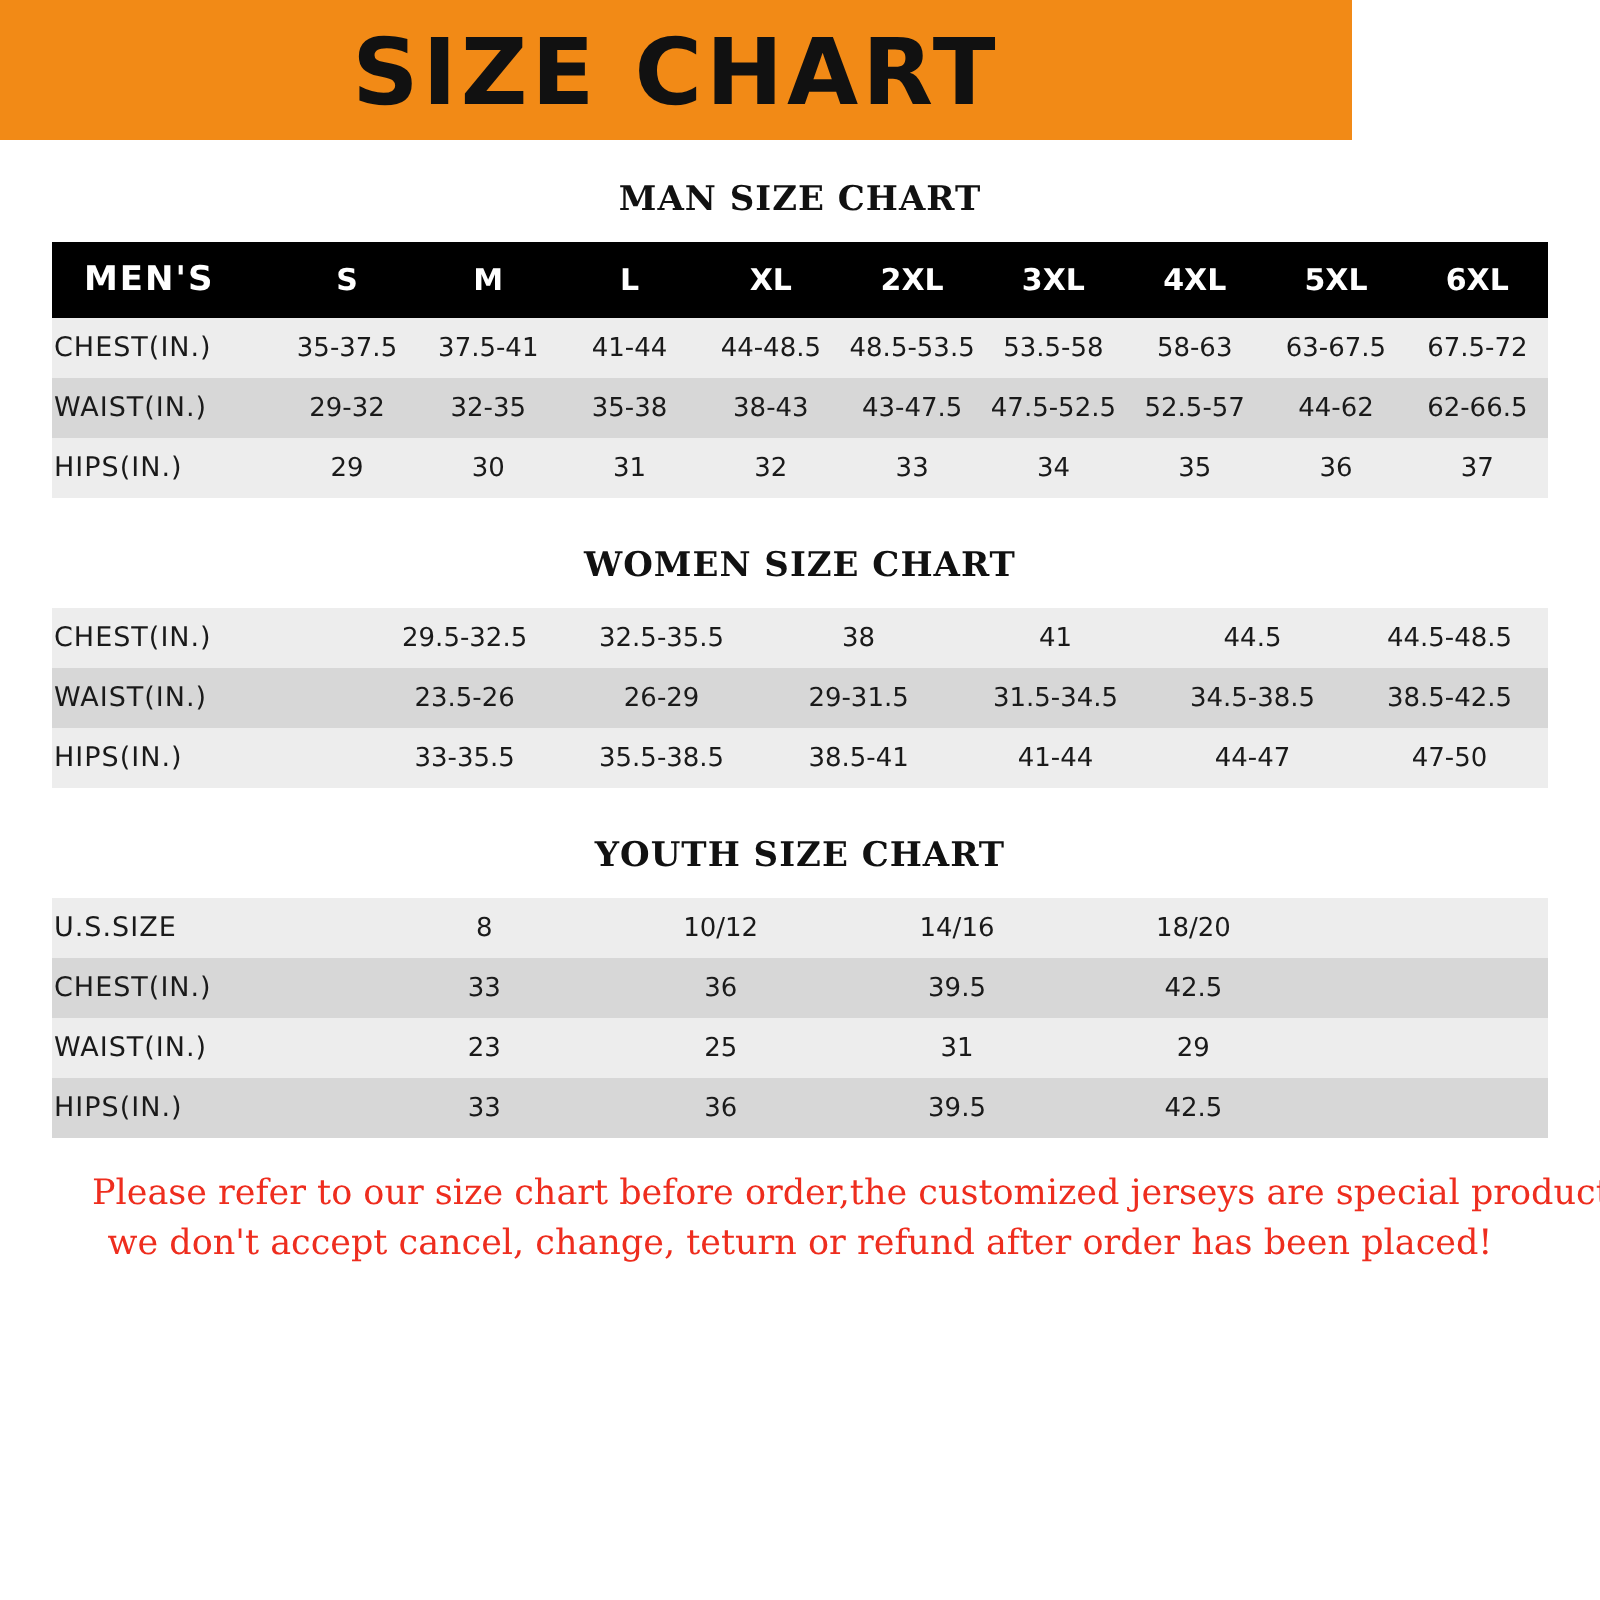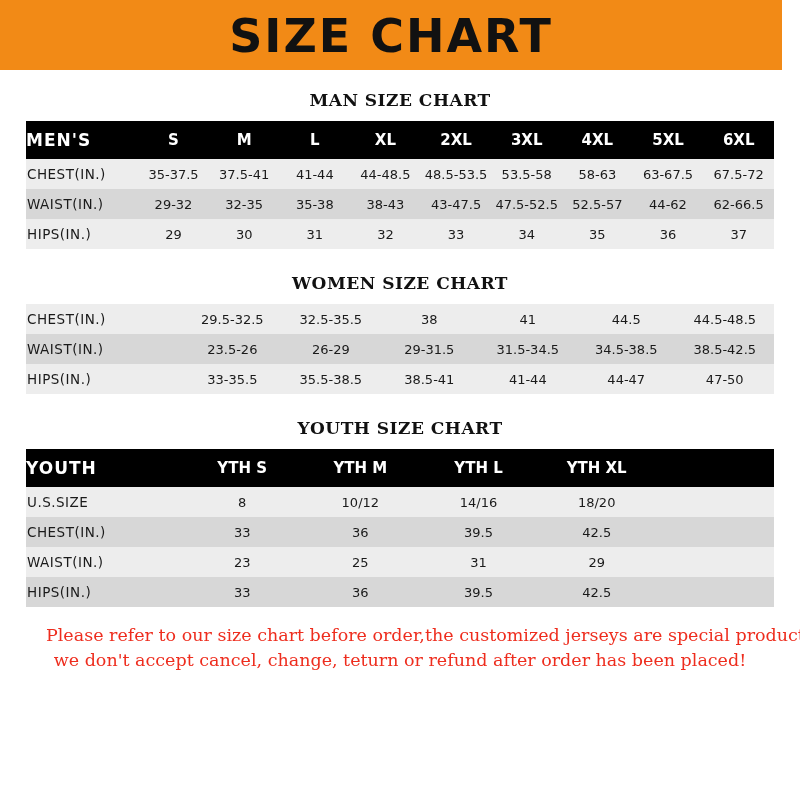--- a/index.html
+++ b/index.html
@@ -15,21 +15,21 @@
   }
   .page {
     position: relative;
     width: 800px;
     height: 800px;
     box-sizing: border-box;
     background: #ffffff;
   }
   .header-band {
     position: relative;
-    width: 782px;
+    width: 676px;
     height: 70px;
     background: #f28a16;
     display: flex;
     align-items: center;
     justify-content: center;
   }
   .header-band .title {
     font-family: "DejaVu Sans", sans-serif;
     font-weight: bold;
     font-size: 46px;
@@ -66,21 +66,21 @@
   table.size-table tr.head-row th {
     color: #ffffff;
     font-weight: bold;
     font-size: 15px;
     padding: 9px 2px;
     text-align: center;
     font-family: "DejaVu Sans", sans-serif;
   }
   table.size-table tr.head-row th.first-col {
     text-align: left;
-    padding-left: 0;
+    padding-left: 16px;
     font-size: 17px;
     letter-spacing: 1px;
   }
   table.size-table td {
     text-align: center;
     font-size: 13px;
     color: #1a1a1a;
     padding: 7px 1px;
     font-family: "DejaVu Sans", sans-serif;
   }
@@ -231,28 +231,20 @@
     <table class="size-table youth-table">
       <colgroup>
         <col class="c0">
           <col>
           <col>
           <col>
           <col>
           <col>
       </colgroup>
       <tbody>
-          <tr class="head-row">
-        <th class="first-col">YOUTH</th>
-        <th>YTH S</th>
-        <th>YTH M</th>
-        <th>YTH L</th>
-        <th>YTH XL</th>
-        <th></th>
-      </tr>
       <tr class="row-light">
         <td class="first-col">U.S.SIZE</td>
         <td>8</td>
         <td>10/12</td>
         <td>14/16</td>
         <td>18/20</td>
         <td></td>
       </tr>
       <tr class="row-dark">
         <td class="first-col">CHEST(IN.)</td>

